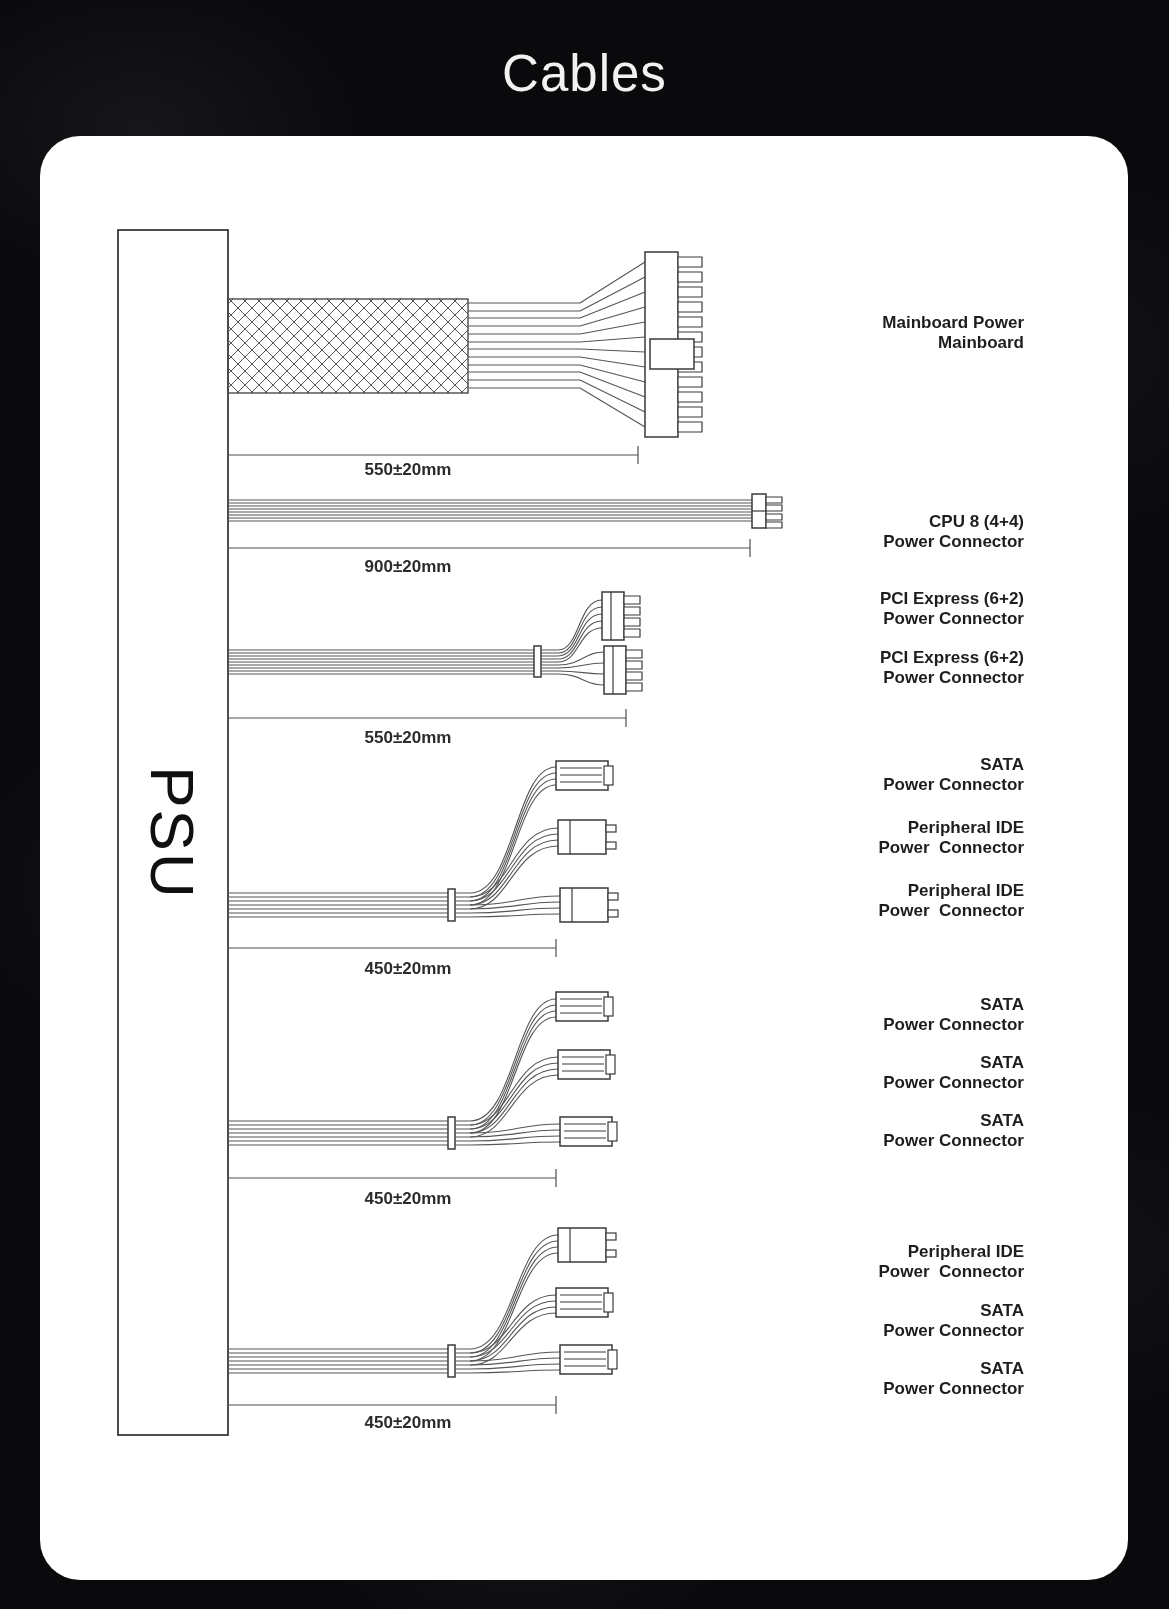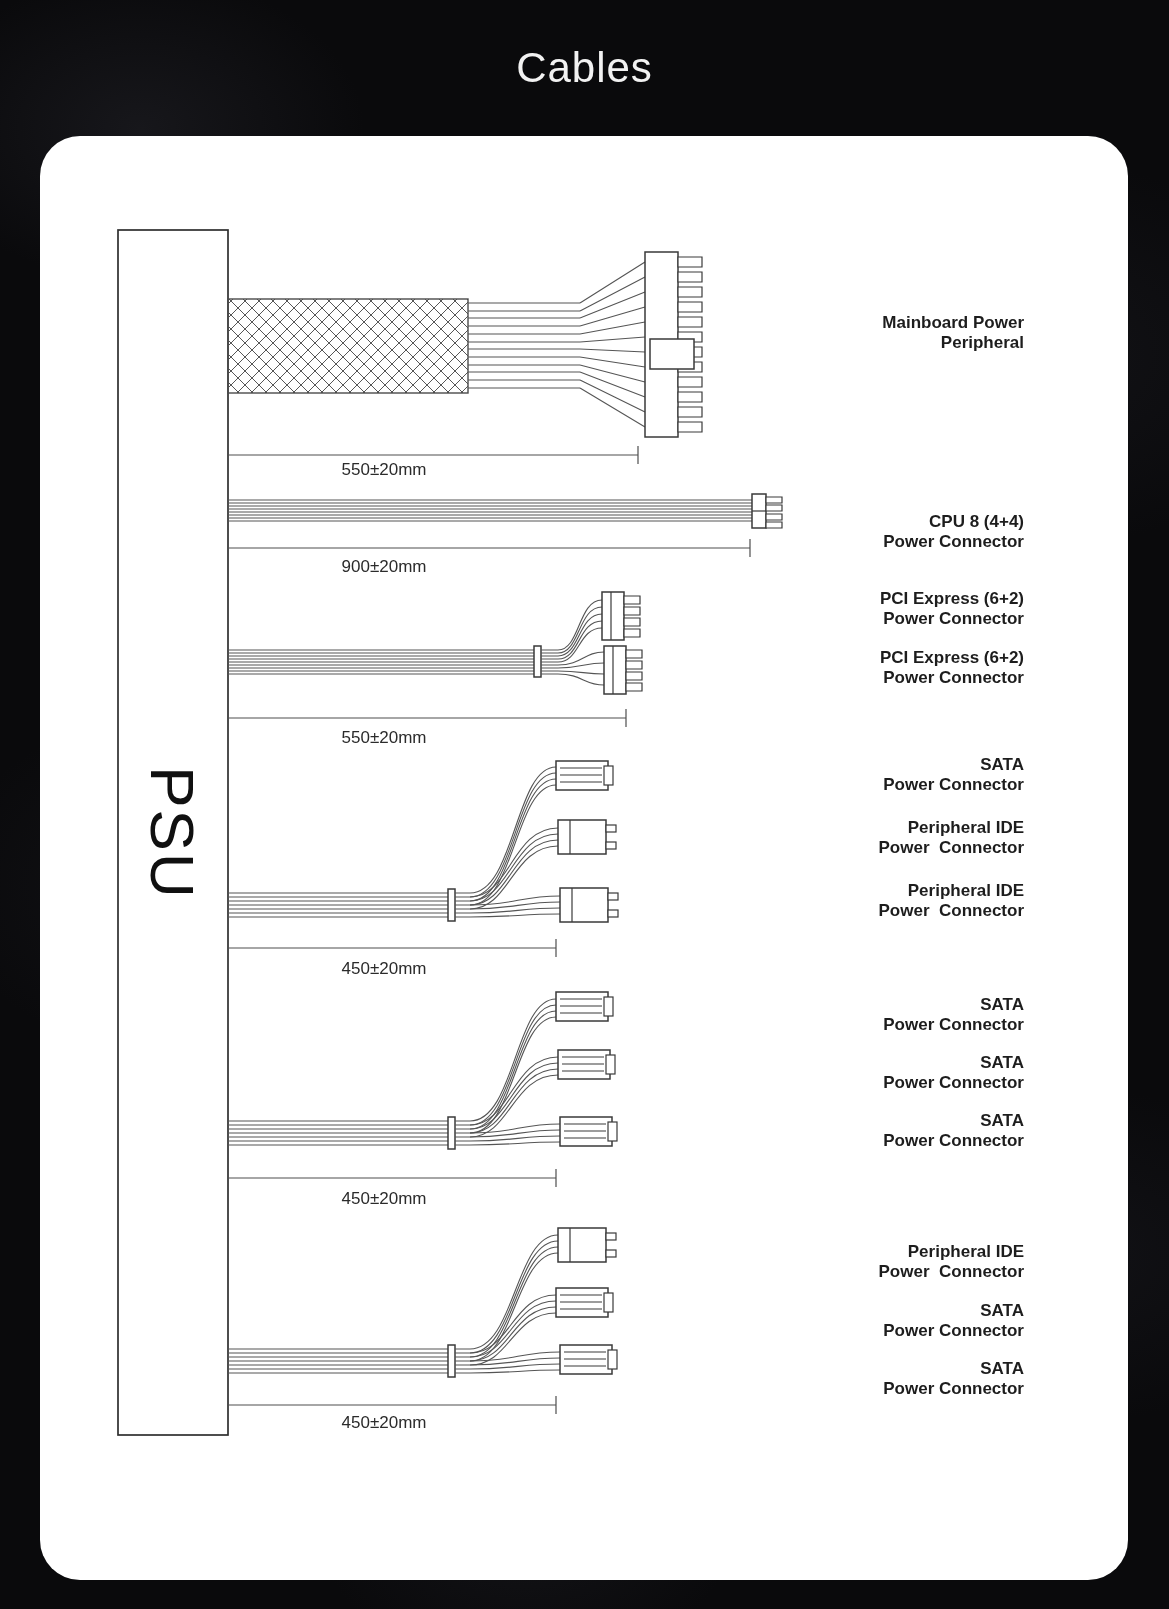--- a/index.html
+++ b/index.html
@@ -9,35 +9,35 @@
     background-color:#0a0a0c;
     background-image:
       radial-gradient(ellipse 320px 220px at 12% 8%, rgba(44,44,52,.38), transparent 70%),
       radial-gradient(ellipse 420px 280px at 88% 22%, rgba(36,36,44,.32), transparent 70%),
       radial-gradient(ellipse 380px 260px at 18% 55%, rgba(40,40,48,.30), transparent 70%),
       radial-gradient(ellipse 340px 240px at 92% 78%, rgba(32,32,40,.34), transparent 70%),
       radial-gradient(ellipse 300px 200px at 45% 95%, rgba(38,38,46,.30), transparent 70%);
   }
   .page-title{
     position:absolute;top:44px;left:0;width:100%;
-    text-align:center;color:#f2f2f2;font-size:42px;font-weight:500;letter-spacing:1px;
+    text-align:center;color:#f2f2f2;font-size:51px;font-weight:500;letter-spacing:1px;
   }
   .card{
     position:absolute;left:40px;top:136px;width:1088px;height:1444px;
     background:#ffffff;border-radius:40px;
   }
   .diagram-svg{position:absolute;left:0;top:0;width:1169px;height:1609px;}
   .conn-label{
     position:absolute;right:145px;width:320px;text-align:right;
     color:#1d1d1d;font-size:17px;font-weight:bold;line-height:19.5px;
   }
   .conn-label div{white-space:pre;}
   .dim-label{
-    position:absolute;left:244px;width:280px;text-align:center;
-    color:#2b2b2b;font-size:17px;font-weight:400;
+    position:absolute;left:268px;width:280px;text-align:center;
+    color:#2b2b2b;font-size:17px;font-weight:700;
   }
   .wire-thin{stroke:#555;stroke-width:1.1;fill:none;}
   .outline{stroke:#3a3a3a;stroke-width:1.5;fill:#ffffff;}
   .pins{stroke:#3a3a3a;stroke-width:1.2;fill:#ffffff;}
   .rib{stroke:#3a3a3a;stroke-width:1.2;fill:none;}
   .dim{stroke:#4f4f4f;stroke-width:1.2;fill:none;}
   .psu-box{stroke:#2e2e2e;stroke-width:1.7;fill:#ffffff;}
   .psu-text{font-family:"Liberation Sans",sans-serif;font-size:62px;font-weight:500;fill:#101010;letter-spacing:2px;}
 </style>
 </head>
@@ -166,21 +166,21 @@
       <rect class="outline" x="560" y="1345" width="52" height="29"></rect>
       <path class="rib" d="M564,1352H606 M564,1359H606 M564,1366H606"></path>
       <rect class="pins" x="608" y="1350" width="9" height="19"></rect>
     </g>
     <path class="dim" d="M228,1396V1414 M228,1405H556 M556,1396V1414"></path>
   </g>
 </svg>
 
 <div class="conn-label" style="top:313px">
   <div>Mainboard Power</div>
-  <div>Peripheral</div>
+  <div>Mainboard</div>
 </div>
 <div class="conn-label" style="top:512px">
   <div>CPU 8 (4+4)</div>
   <div>Power Connector</div>
 </div>
 <div class="conn-label" style="top:589px">
   <div>PCI Express (6+2)</div>
   <div>Power Connector</div>
 </div>
 <div class="conn-label" style="top:648px">

